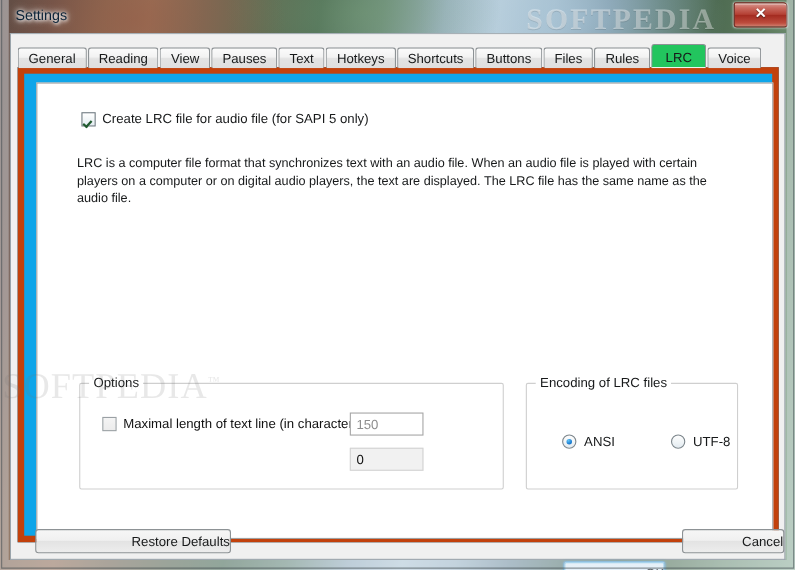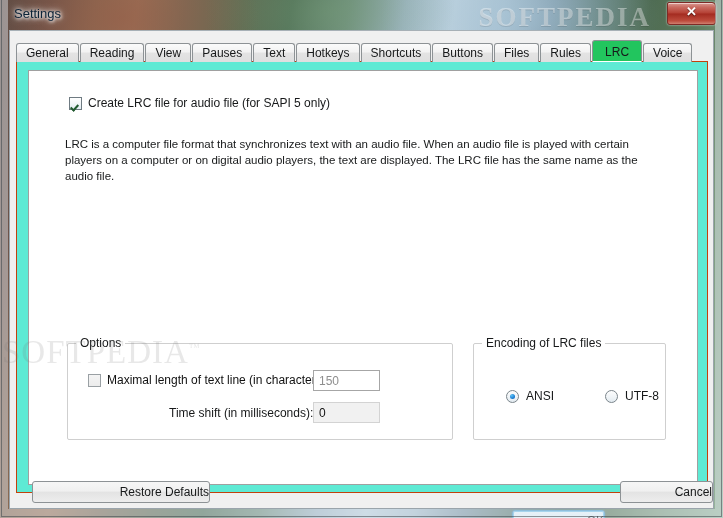--- a/index.html
+++ b/index.html
@@ -171,22 +171,22 @@
     z-index: 6;
   }
 
   
   #tabpage {
     position: absolute;
     left: 6px;
     top: 30px;
     width: 692px;
     height: 432px;
-    background: #5eead4;
-    border: 1px solid #c2410c;
+    background: #0ea5e9;
+    border: 6px solid #c2410c;
     box-sizing: border-box;
   }
 
   #inner-panel {
     position: absolute;
     left: 11px;
     top: 8px;
     width: 670px;
     height: 415px;
     background: #ffffff;
@@ -411,21 +411,20 @@
 
         <div class="groupbox" style="left:38px; top:272px; width:386px; height:97px;">
           <span class="gb-title">Options</span>
 
           <div class="cb-row" style="left:20px; top:29px;">
             <span class="checkbox disabled"></span>
             <span class="cb-label disabled">Maximal length of text line (in characters):</span>
           </div>
           <div class="textbox disabled" style="left:245px; top:26px; width:67px; height:21px;">150</div>
 
-          <span class="field-label" style="left:101px; top:62px;">Time shift (in milliseconds):</span>
           <div class="textbox readonlyish" style="left:245px; top:58px; width:67px; height:21px;">0</div>
         </div>
 
         <div class="groupbox" style="left:444px; top:272px; width:193px; height:97px;padding-left:25px;">
           <span class="gb-title">Encoding of LRC files</span>
 
           <div class="radio-row" style="left:32px; top:45px;">
             <span class="radio selected"></span>
             <span class="radio-label">ANSI</span>
           </div>

